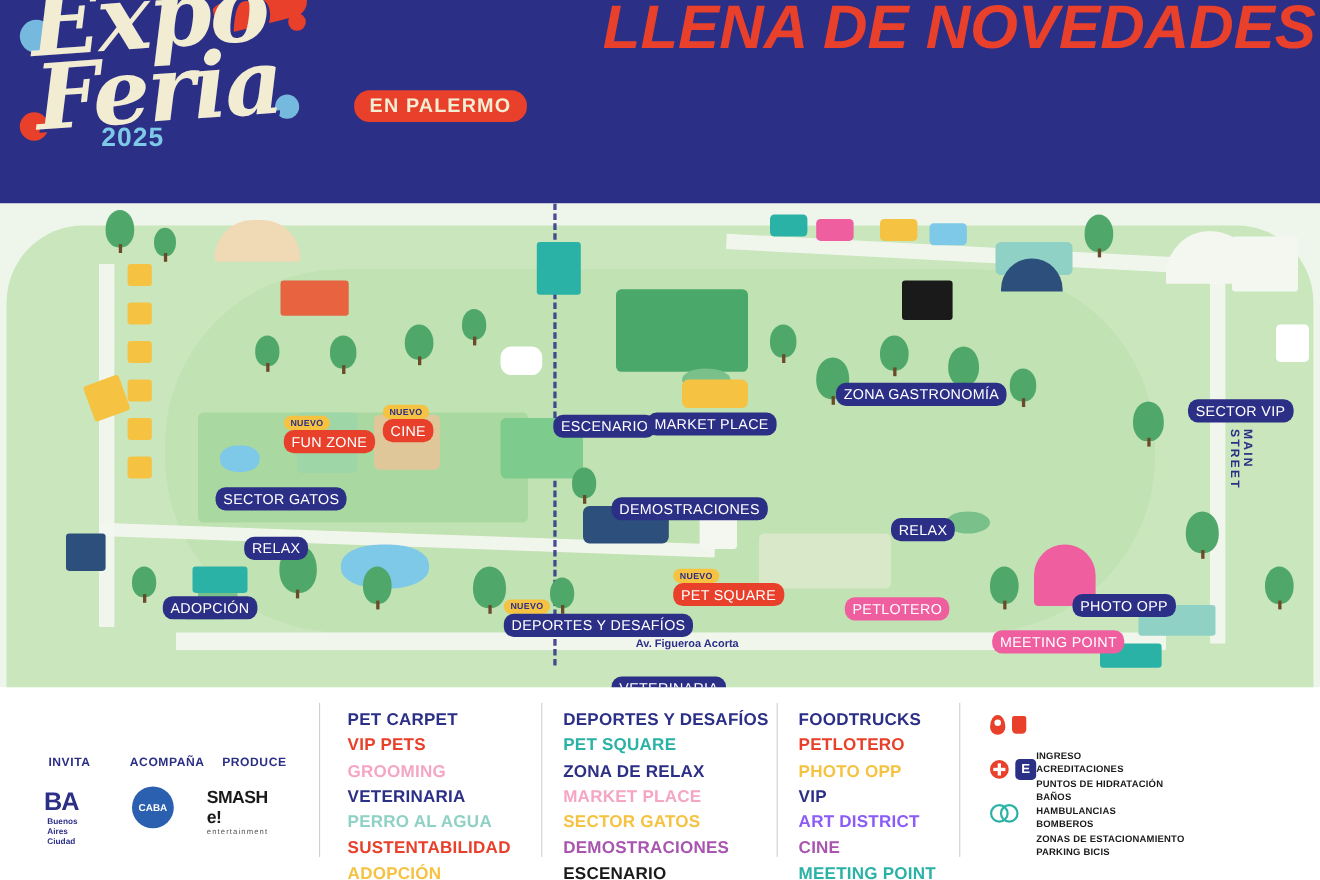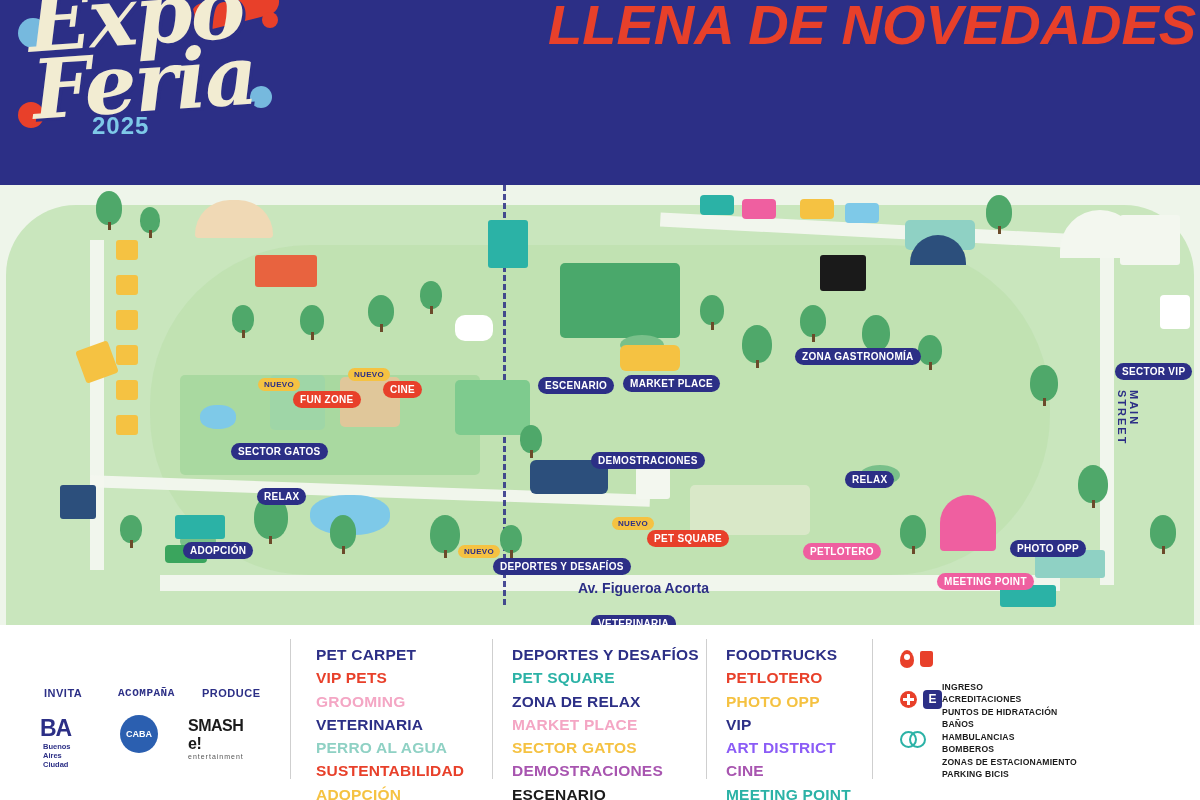--- a/index.html
+++ b/index.html
@@ -79,21 +79,21 @@
   .grass2 {
     position: absolute; left: 150px; top: 60px; width: 900px; height: 330px;
     background: #bde0af; border-radius: 160px;
     opacity: .75;
   }
   .path {
     position: absolute; background: #f3f7ef; opacity: .95;
   }
   .road-label {
     position: absolute; left: 578px; top: 395px;
-    font-size: 14px; font-weight: bold; color: #2c2f86;
+    font-size: 10px; font-weight: bold; color: #2c2f86;
   }
   .main-street {
     position: absolute; left: 1140px; top: 205px;
     font-size: 11px; font-weight: bold; color: #2c2f86;
     transform: rotate(90deg); transform-origin: left top; letter-spacing: 2px;
   }
   .dashline {
     position: absolute; left: 503px; top: 0px; width: 0; height: 420px;
     border-left: 3px dashed #2c2f86; opacity: .85;
   }
@@ -103,23 +103,23 @@
   .tree::after { content:""; position:absolute; left:45%; bottom:-5px; width:3px; height:8px; background:#6b4a2a; }
   .bush { position: absolute; border-radius: 50%; background: #79c08a; }
   .pond { position: absolute; background: #7ec9e8; border-radius: 45%; }
   .court { position: absolute; border-radius: 5px; }
   .bldg { position: absolute; border-radius: 3px; }
   .truck { position: absolute; border-radius: 4px; }
 
   
   .pin {
     position: absolute;
-    font-size: 10px; font-weight: bold; color: #ffffff;
+    font-size: 13px; font-weight: normal; color: #ffffff;
     background: #2c2f86; padding: 3px 7px; border-radius: 9px;
-    white-space: nowrap; letter-spacing: .3px; margin-left: 35px;
+    white-space: nowrap; letter-spacing: .3px;
   }
   .pin.red { background: #e8402a; }
   .pin.pink { background: #ef5fa0; }
   .pin-new {
     position: absolute; background: #f5c242; color: #2c2f86;
     font-size: 8px; font-weight: bold; padding: 2px 6px; border-radius: 8px;
     letter-spacing: .3px;
   }
 
   
@@ -174,20 +174,21 @@
     <div class="logo-wrap">
       <div class="swoosh"></div>
       <div class="splat1"></div>
       <div class="splat2"></div>
       <div class="dot-red"></div>
       <div class="dot-red2"></div>
       <div class="logo-script">Expo<br>Feria</div>
       <div class="logo-year">2025</div>
     </div>
 
+    <div class="date-sub">EN PALERMO</div>
     <div class="hdr-title">LLENA DE NOVEDADES</div>
   </div>
 
   <div class="map">
     <div class="grass"></div>
     <div class="grass2"></div>
 
     <div class="path" style="left:90px; top:55px; width:14px; height:330px;"></div>
     <div class="path" style="left:90px; top:300px; width:560px; height:12px; transform:rotate(2deg);"></div>
     <div class="path" style="left:660px; top:40px; width:480px; height:14px; transform:rotate(3deg);"></div>
@@ -291,21 +292,21 @@
   </div>
 
   <div class="legend">
     <div class="vline" style="left:290px;"></div>
     <div class="vline" style="left:492px;"></div>
     <div class="vline" style="left:706px;"></div>
     <div class="vline" style="left:872px;"></div>
 
     <div class="sponsors">
       <span class="sp-head" style="position:absolute; left:4px; top:0;">INVITA</span>
-      <span class="sp-head" style="position:absolute; left:78px; top:0;font-family:Liberation Mono, monospace;">ACOMPAÑA</span>
+      <span class="sp-head" style="position:absolute; left:78px; top:0;">ACOMPAÑA</span>
       <span class="sp-head" style="position:absolute; left:162px; top:0;">PRODUCE</span>
 
       <div class="sp-ba">
         <span class="ba-logo">BA</span><span class="ba-text">Buenos<br>Aires<br>Ciudad</span>
       </div>
       <div class="capba">CABA</div>
       <div class="smash">
         <div class="smash-t">SMASH e!</div>
         <div class="smash-s">entertainment</div>
       </div>

